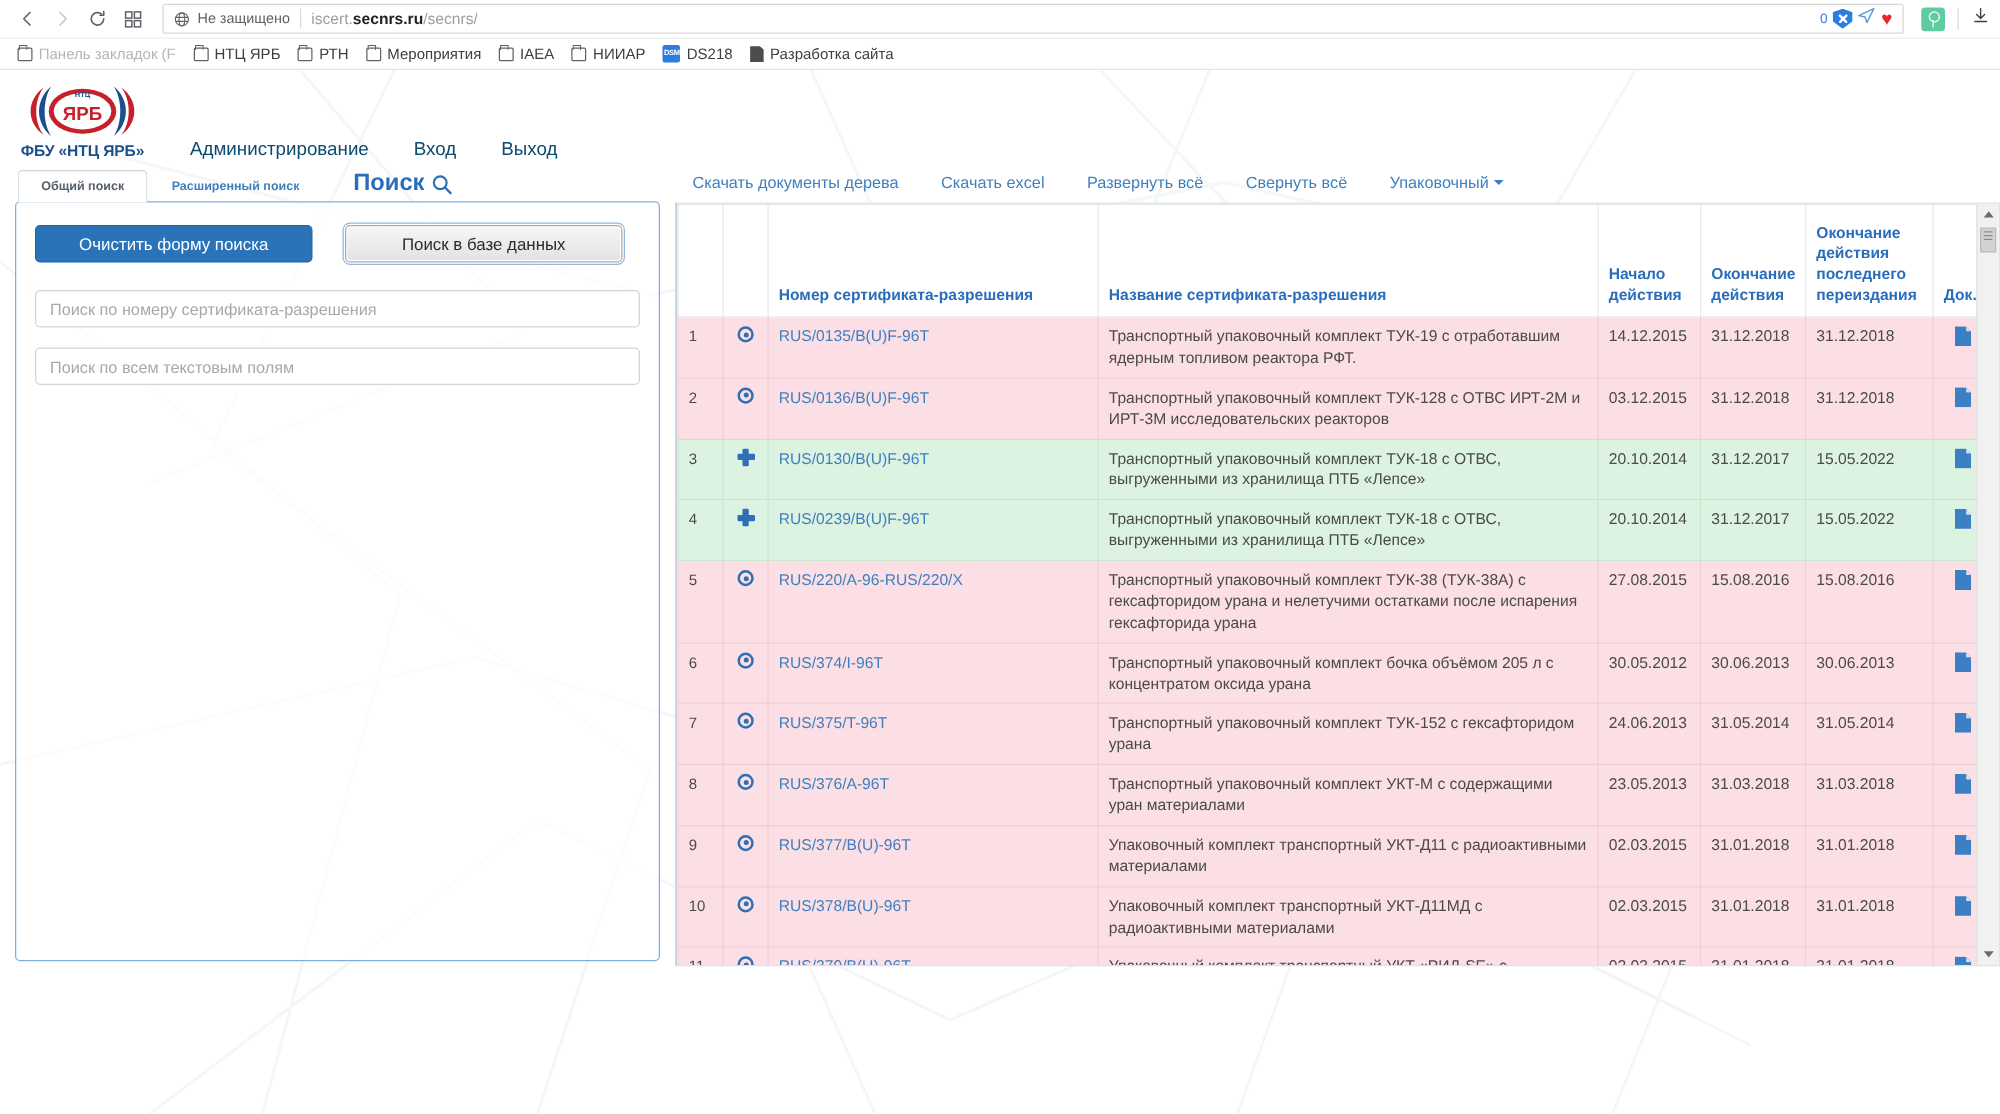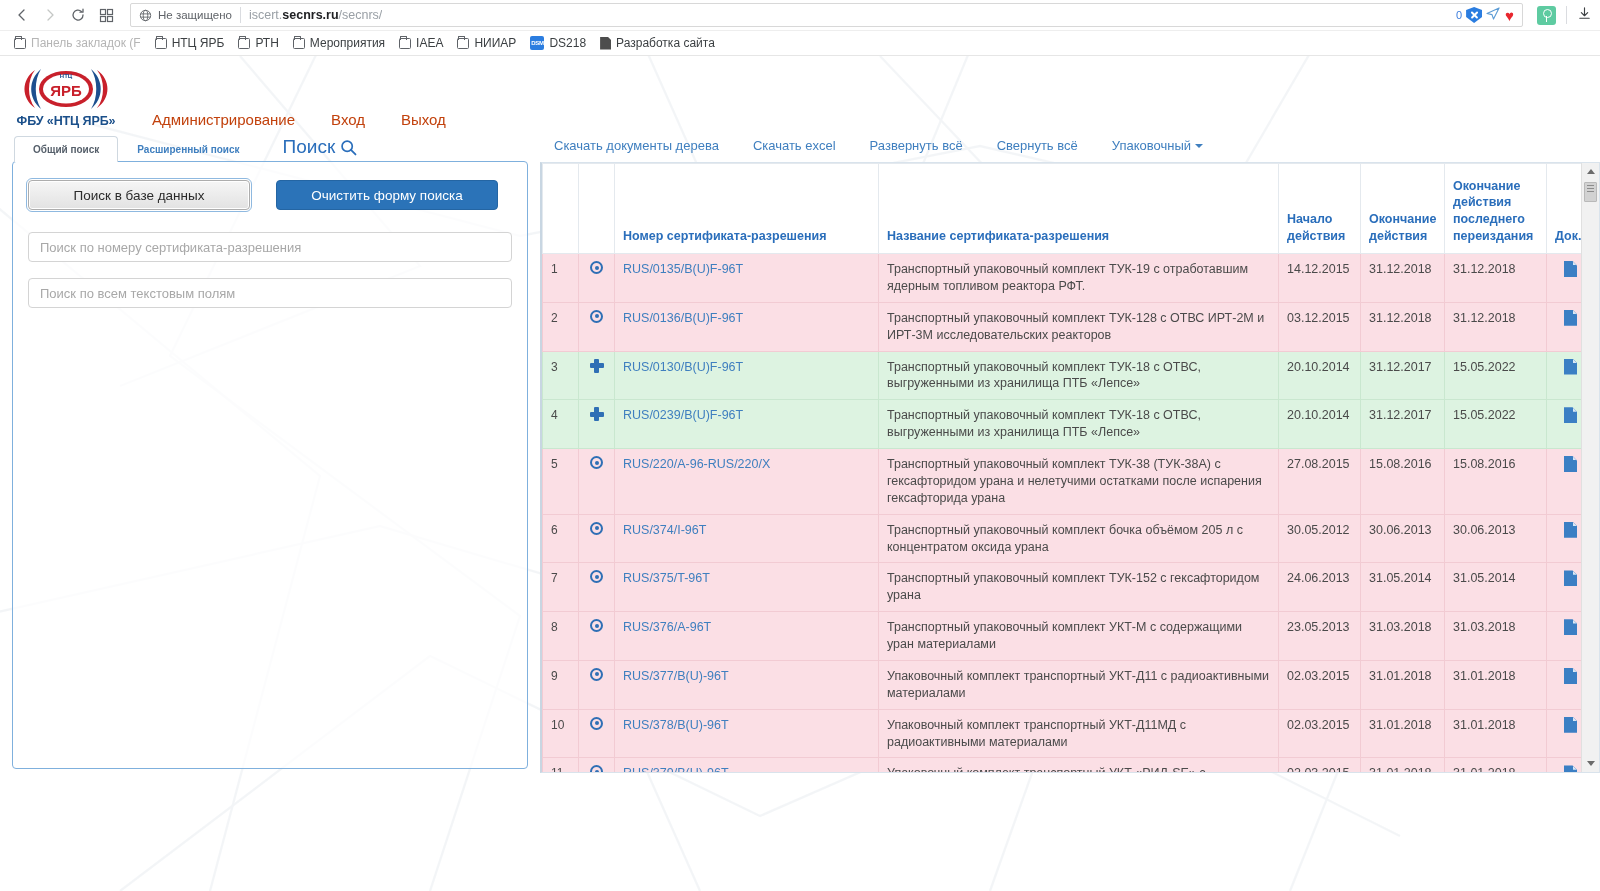--- a/index.html
+++ b/index.html
@@ -195,21 +195,21 @@
     margin-top: 1px;
     letter-spacing: -0.1px;
     white-space: nowrap;
   }
   .main-nav {
     display:flex; align-items:center; gap: 36px;
     margin-left: 36px;
     margin-top: -6px;
   }
   .main-nav a {
-    font-size: 15px; color: #c2410c;
+    font-size: 15px; color: #0c4a6e;
     text-decoration:none; cursor:pointer;
   }
 
   
   .content { position:relative; z-index:2; display:flex; }
   .left-col { width: 528px; flex: 0 0 auto; padding-left: 12px; }
 
   .tabs-row {
     display:flex; align-items:flex-end;
     padding-left: 2px;
@@ -234,20 +234,21 @@
     background: #ffffff;
     border-color: #cfd8e0;
     color: #555f6a;
   }
   .search-title {
     margin-left: 24px;
     font-size: 19px;
     color: #2a6ebb;
     display: flex; align-items: center; gap: 5px;
     padding-bottom: 4px;
+    font-weight: bold;
   }
 
   .search-panel {
     border: 1px solid #7fb0dd;
     border-radius: 4px;
     background: rgba(255,255,255,0.72);
     margin-top: -1px;
     height: 608px;
     padding: 18px 15px 0 15px;
   }
@@ -585,22 +586,22 @@
           <span>Поиск</span>
           <svg width="17" height="17" viewBox="0 0 18 18">
             <circle cx="7.6" cy="7.6" r="5.4" fill="none" stroke="#2a6ebb" stroke-width="1.8"></circle>
             <path d="M11.6 11.6 L16.4 16.4" stroke="#2a6ebb" stroke-width="1.9" stroke-linecap="round"></path>
           </svg>
         </div>
       </div>
 
       <div class="search-panel">
         <div class="btn-row">
+          <button class="btn btn-primary">Очистить форму поиска</button>
           <button class="btn btn-secondary">Поиск в базе данных</button>
-          <button class="btn btn-primary">Очистить форму поиска</button>
         </div>
         <input class="field" type="text" placeholder="Поиск по номеру сертификата-разрешения" style="">
         <input class="field" type="text" placeholder="Поиск по всем текстовым полям" style="">
       </div>
     </div>
 
     <div class="right-col">
       <div class="table-toolbar">
         <a>Скачать документы дерева</a>
         <a>Скачать excel</a>

